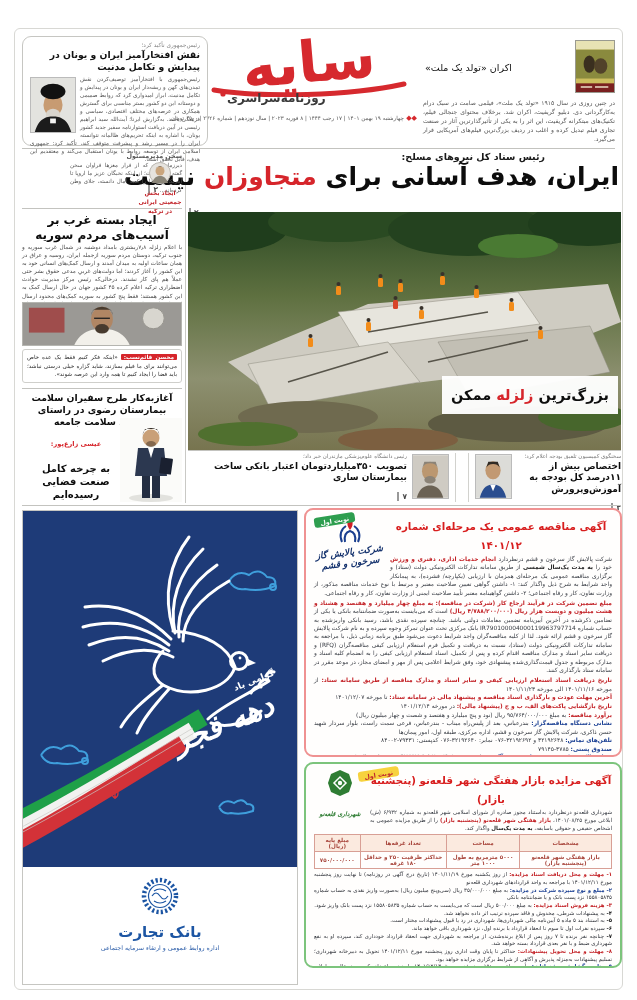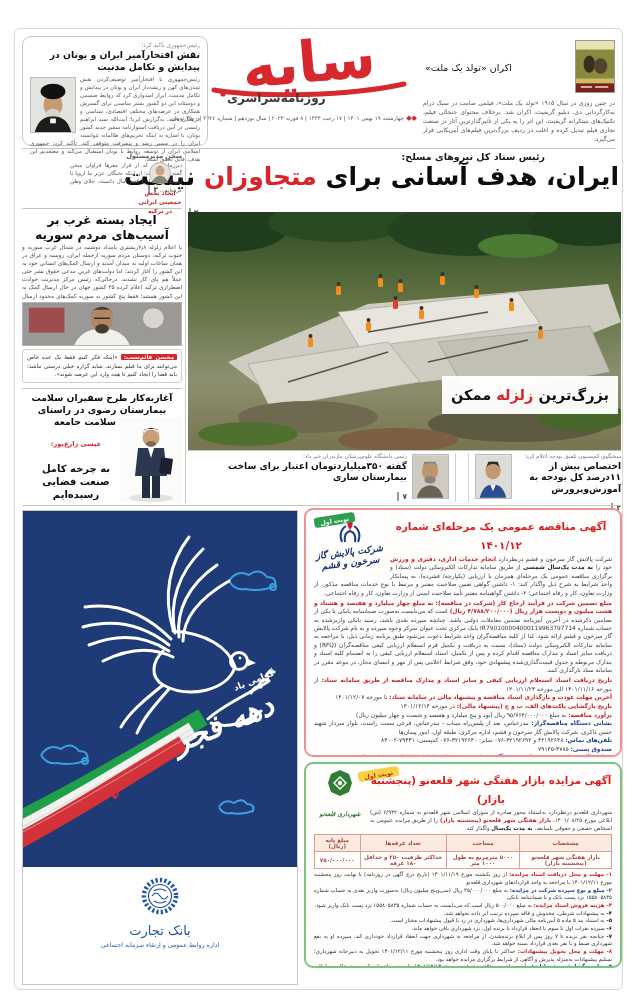--- a/index.html
+++ b/index.html
@@ -47,21 +47,21 @@
   
   .news{position:absolute;left:188px;top:453px;width:433px;height:49px;display:flex;flex-direction:row}
   .ni{position:relative;height:100%}
   .ni .k{font-size:5.5px;color:#777;white-space:nowrap;overflow:hidden}
   .ni .t{font-size:9px;font-weight:bold;line-height:1.25;color:#0d0d0d;margin-top:2px}
   .ni .ph{width:37px;height:45px;border:1px solid #bbb}
   .nsep{width:1px;background:#d2d2ce;margin:0 6px}
   
   .fajr{position:absolute;left:22px;top:510px;width:276px;height:475px;border:1px solid #c6c6c2;background:#fff}
   .bankrow{position:absolute;left:0;right:0;bottom:0;height:117px;text-align:center;padding-top:8px}
-  .bankname{font-size:13px;font-weight:normal;color:#1c55a3;margin-top:2px}
+  .bankname{font-size:15px;font-weight:bold;color:#1c55a3;margin-top:2px}
   .bankcap{font-size:6.3px;color:#2a5ca8;margin-top:3px}
   
   .tbox{position:absolute;left:304px;width:318px;background:#fffefd;border-radius:9px;padding:5px 8px;overflow:hidden}
   .t1{top:508px;height:249px;border:2px solid #ef9292}
   .t2{top:762px;height:206px;border:2px solid #7cc47c}
   .t-titlerow{position:relative;text-align:center;margin-bottom:2px}
   .t-title{font-size:10.3px;font-weight:bold;color:#d81e1e}
   .badge{display:inline-block;font-size:6.3px;font-weight:bold;padding:1.5px 6px;border-radius:3px;transform:rotate(-9deg)}
   .badge.g{background:#2e9e4f;color:#fff}
   .badge.y{background:#f7d23e;color:#c0272d}
@@ -265,21 +265,21 @@
   <div class="ni" style="flex:1">
     <svg class="ph abs" style="right:0;top:1px" viewBox="0 0 37 45">
         <rect width="37" height="45" fill="#cfcbc3"></rect>
         <ellipse cx="18" cy="17" rx="8.5" ry="10" fill="#bb9770"></ellipse>
         <path d="M10,13 A8.5 7 0 0 1 26,13 L24,7 L12,7 Z" fill="#8b8377"></path>
         <ellipse cx="18" cy="26" rx="6" ry="4" fill="#8b8377"></ellipse>
         <path d="M4,45 C7,34 13,32 18,32 C23,32 29,34 32,45 Z" fill="#6b6254"></path>
       </svg>
     <div style="margin-right:42px">
       <div class="k">رئیس دانشگاه علوم‌پزشکی مازندران خبر داد؛</div>
-      <div class="t">گفته ۳۵۰میلیاردتومان اعتبار برای ساخت بیمارستان ساری</div>
+      <div class="t">تصویب ۳۵۰میلیاردتومان اعتبار بانکی ساخت بیمارستان ساری</div>
       <span class="pg">۷</span>
     </div>
   </div>
 </div>
 <div class="hline" style="left:22px;right:16px;top:505px"></div>
 
 <div class="fajr">
   <svg width="274" height="356" viewBox="0 0 274 356">
     <rect width="274" height="356" fill="#1e3b78"></rect>
     <g stroke="#3f9fdc" fill="none" stroke-width="2">

